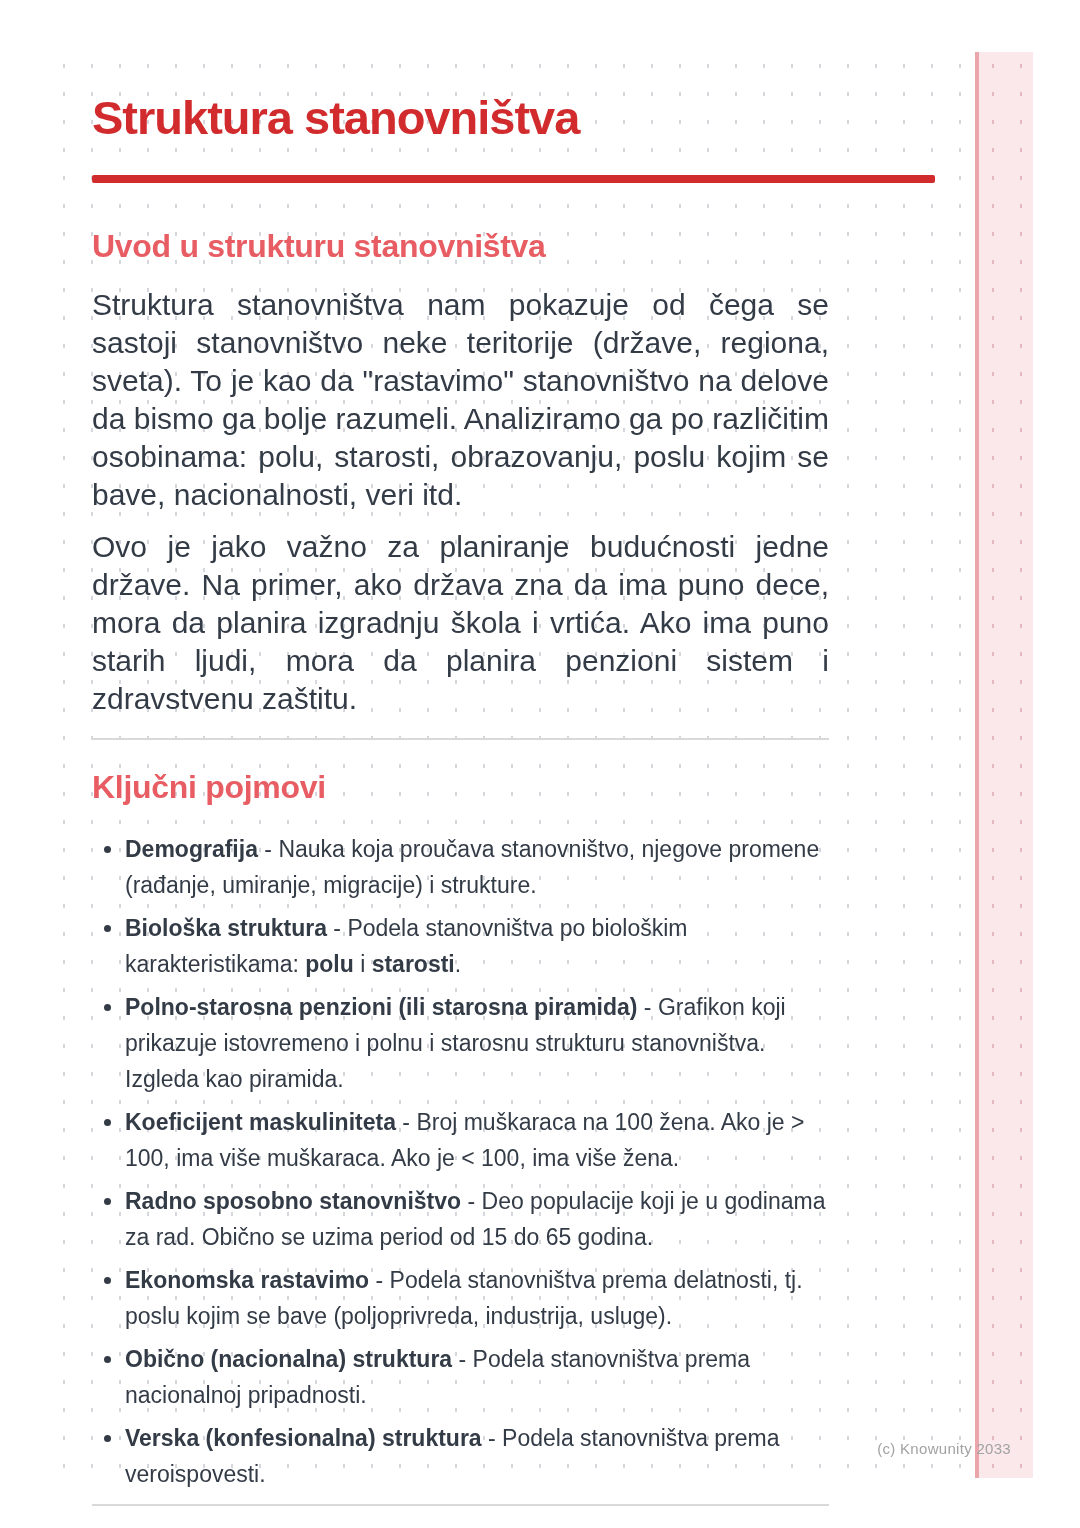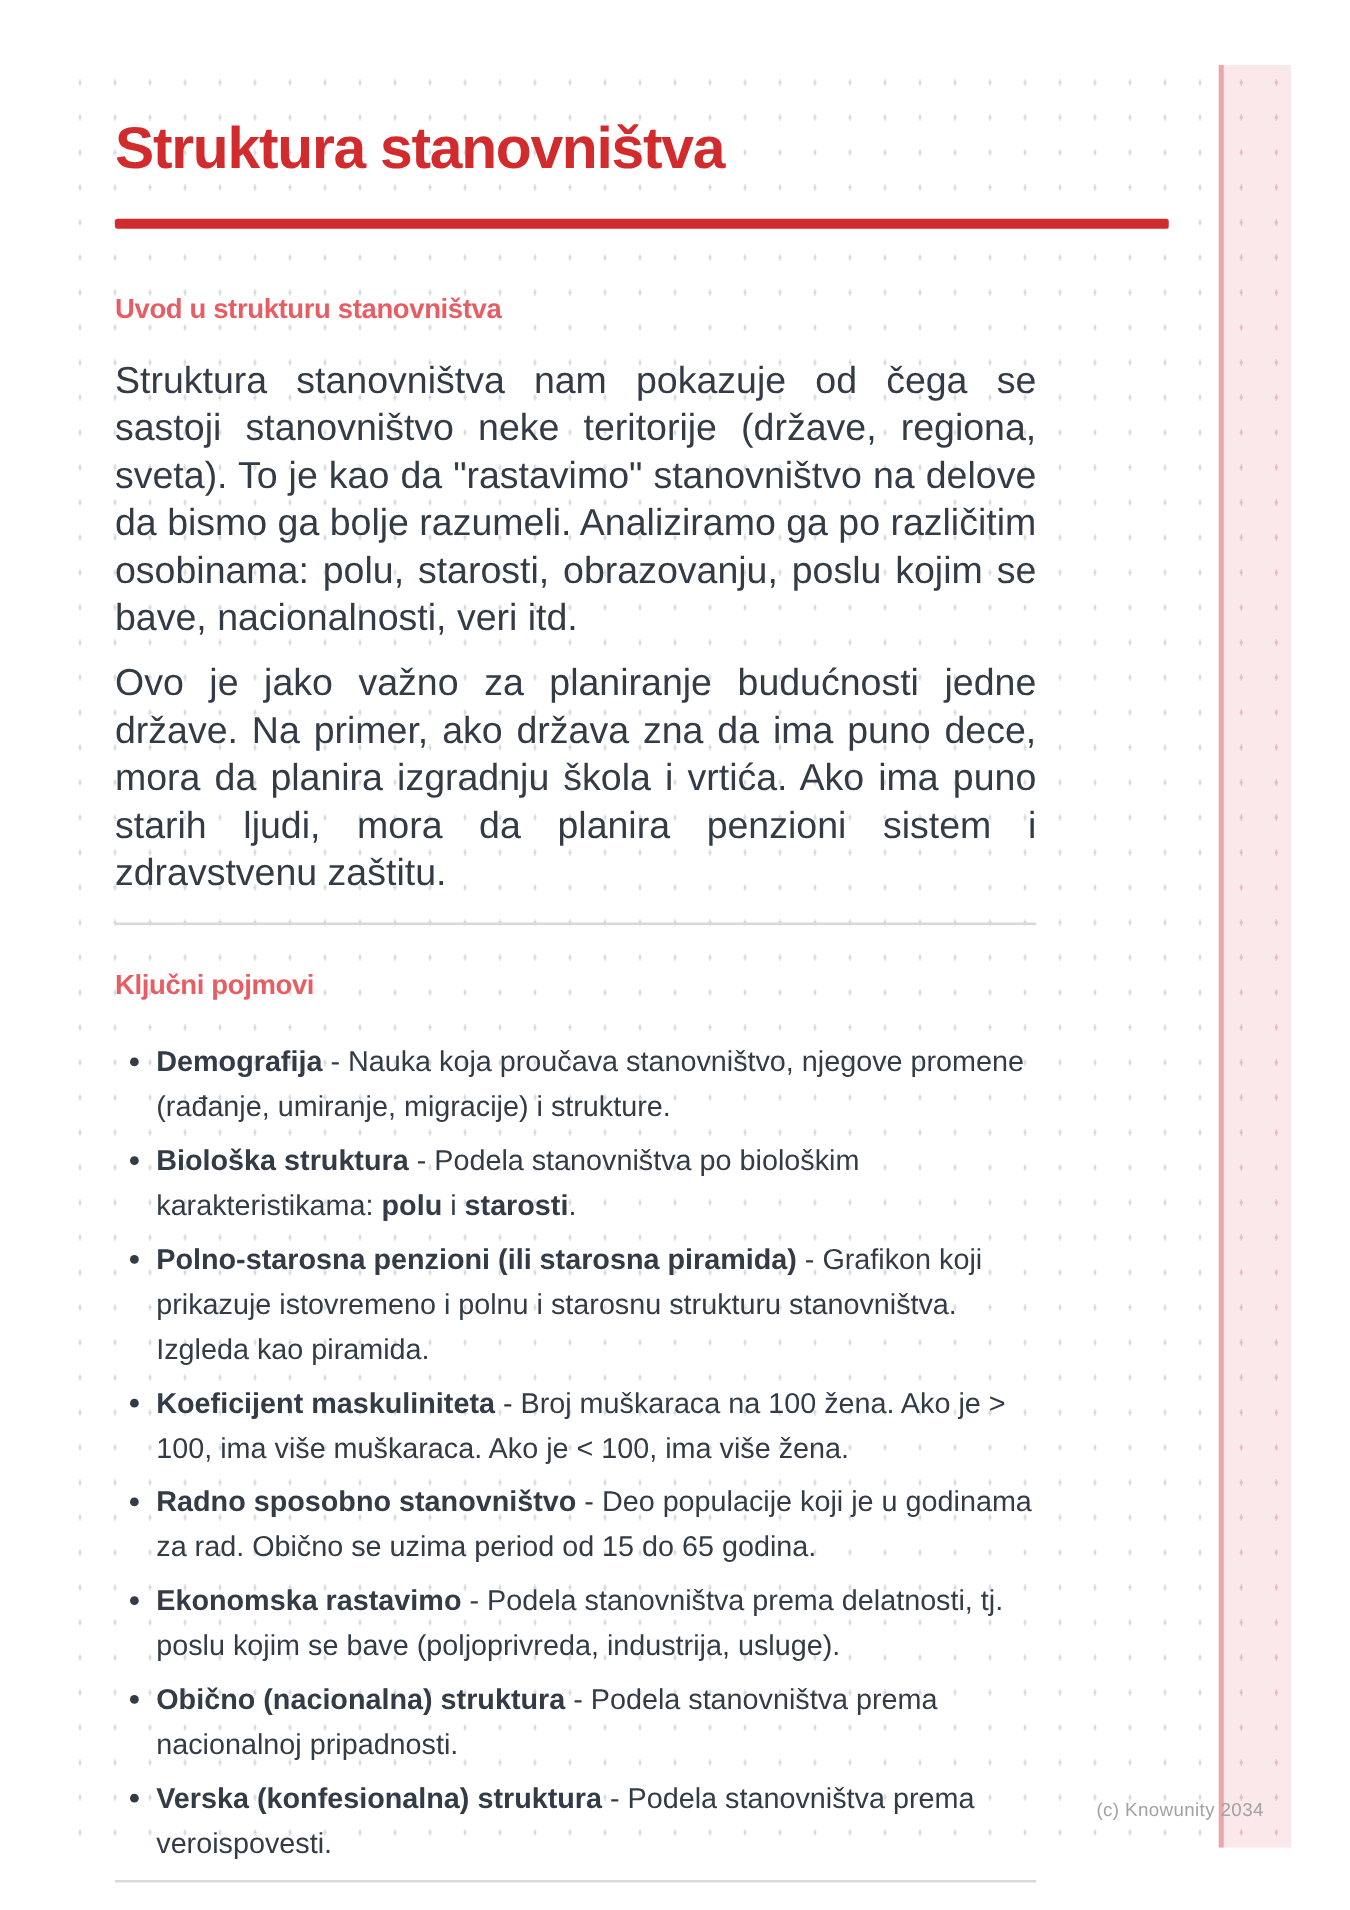--- a/index.html
+++ b/index.html
@@ -54,21 +54,21 @@
     color:var(--title-red);
   }
   .title-rule{
     margin-top:31px;
     width:843px;height:8px;
     background:var(--title-red);
     border-radius:2px;
   }
   h2.section-heading{
     margin:0;
-    font-size:22px;
+    font-size:32px;
     line-height:35px;
     font-weight:700;
     letter-spacing:-0.3px;
     color:var(--heading-coral);
   }
   h2.intro-heading{margin-top:46px;}
   h2.terms-heading{margin-top:30px;}
   h2.details-heading{margin-top:32px;}
   p.body-par{
     margin:0;
@@ -139,13 +139,13 @@
         <li><b>Obično (nacionalna) struktura</b><span> - Podela stanovništva prema nacionalnoj pripadnosti.</span></li>
         <li><b>Verska (konfesionalna) struktura</b><span> - Podela stanovništva prema veroispovesti.</span></li>
       </ul>
 
     <div class="divider divider-2"></div>
 
 
   </div>
 </div>
 
-<div class="watermark">(c) Knowunity 2034</div>
+<div class="watermark">(c) Knowunity 2033</div>
 
 </body></html>

